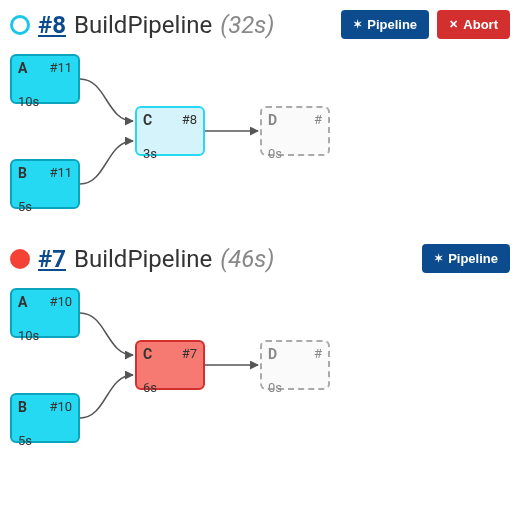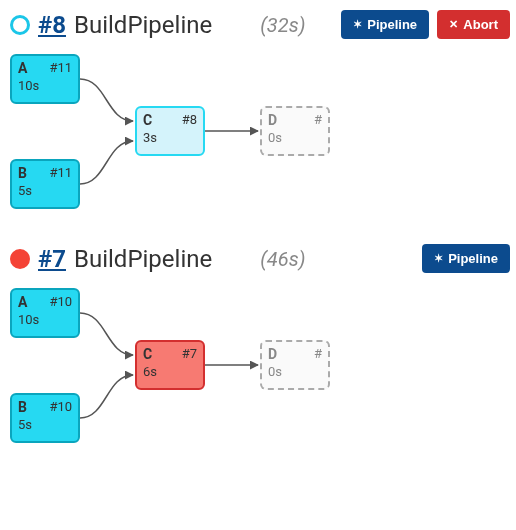--- a/index.html
+++ b/index.html
@@ -3,32 +3,32 @@
 <meta charset="utf-8">
 <style>
   body { font-family: -apple-system, BlinkMacSystemFont, "Segoe UI", Roboto, Arial, sans-serif; margin: 0; padding: 10px; background: #fff; color: #333; }
   .pipeline { margin-bottom: 30px; width: 500px; }
   .pipe-header { display: flex; align-items: center; gap: 8px; margin-bottom: 15px; }
   .status-dot { width: 20px; height: 20px; border-radius: 50%; border: 3px solid; box-sizing: border-box; flex-shrink:0; }
   .status-running { border-color: #1bc6e8; background: #fff; }
   .status-failed  { border-color: #f44336; background: #f44336; }
   .title-link { font-size: 24px; font-weight: 700; color: #0c4b8e; text-decoration: underline; }
   .title-name { font-size: 24px; font-weight: 400; color: #333; }
-  .title-dur  { font-size: 20px; font-style: italic; color: #888; margin-left: 40px; }
+  .title-dur  { font-size: 24px; font-style: italic; color: #888; }
   .spacer { flex:1; }
   .btn { font-size: 13px; font-weight: 700; color: #fff; padding: 7px 12px; border-radius: 4px; display:inline-flex; align-items:center; gap:5px; cursor:pointer; border:none; }
   .btn-blue { background:#0c4b8e; }
   .btn-red  { background:#d32f2f; }
   .icon { font-size: 11px; }
   .graph { position: relative; width: 340px; height: 160px; }
   .node { position: absolute; width: 70px; height: 50px; border: 2px solid #444; border-radius: 6px; padding: 4px 6px; box-sizing: border-box; font-size: 14px; }
   .node-top { display:flex; justify-content:space-between; }
   .node-name { font-weight:700; }
   .node-run  { font-size:13px;text-align:center; }
-  .node-dur  { font-size:13px; margin-top:2px; }
+  .node-dur  { font-size:13px; margin-top:18px; }
   .n-cyan    { background:#26d9f2; border-color:#0aa5bd; }
   .n-light   { background:#d4f3fb; border-color:#26d9f2; }
   .n-red     { background:#f77a72; border-color:#d32f2f; }
   .n-pending { background:#fafafa; border:2px dashed #aaa; color:#888; }
   .n-pending .node-name, .n-pending .node-run { color:#888; }
   svg.edges { position:absolute; top:0; left:0; width:340px; height:160px; pointer-events:none; }
   path.edge { fill:none; stroke:#555; stroke-width:1.5; }
 </style>
 </head>
 <body>

